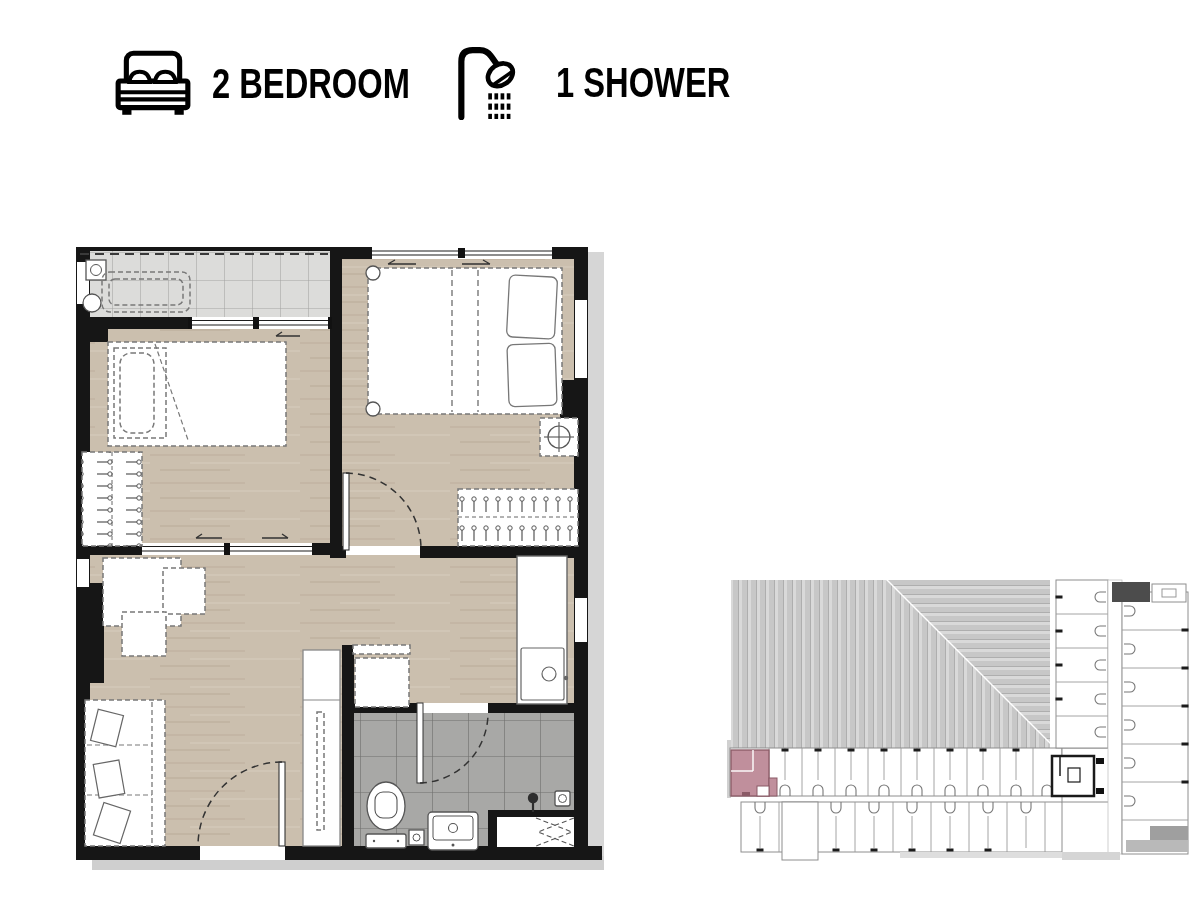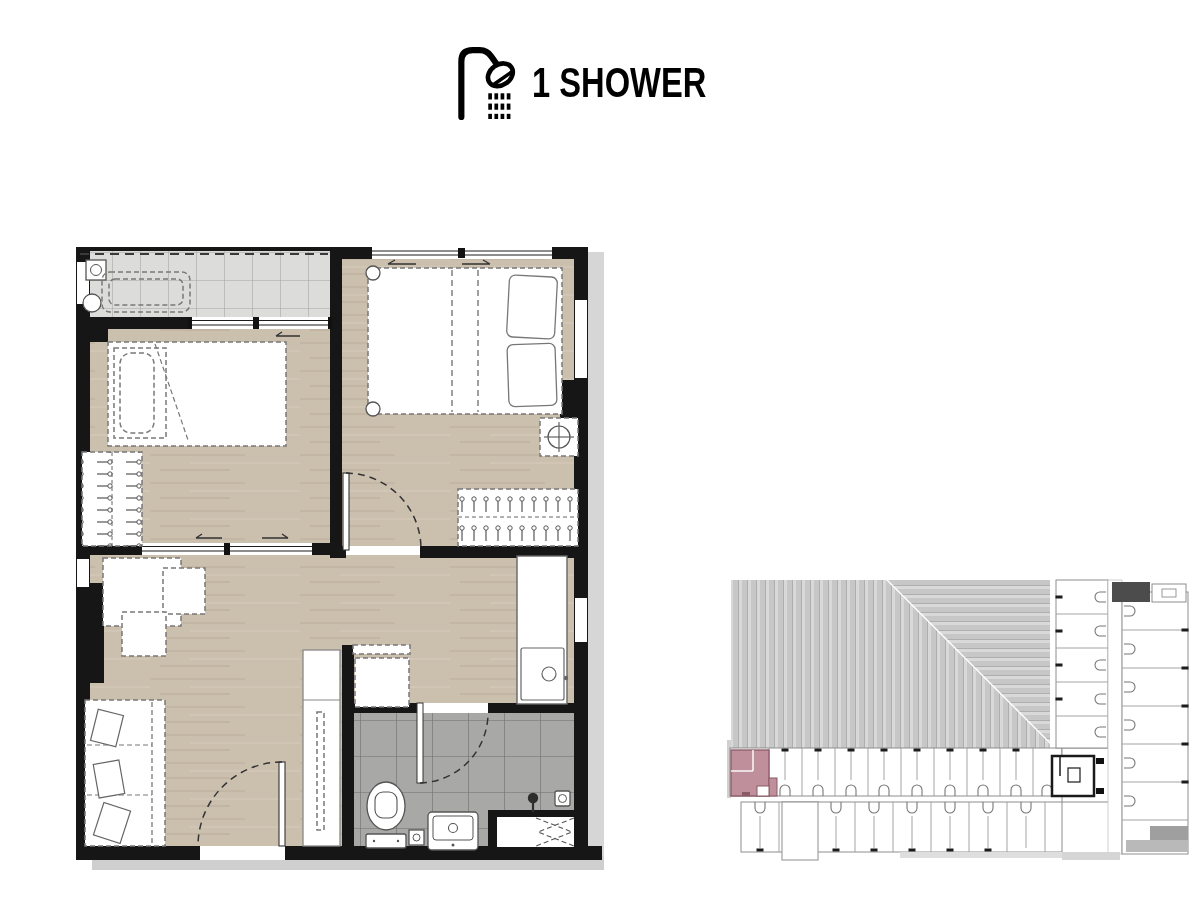--- a/index.html
+++ b/index.html
@@ -2,36 +2,53 @@
 <html><head>
 <meta charset="utf-8">
 <style>
   html,body{margin:0;padding:0;background:#fff}
   #stage{position:relative;width:1200px;height:906px;background:#fff;overflow:hidden;
          font-family:"Liberation Sans",sans-serif}
   .hdr{position:absolute;display:flex;align-items:center}
   .hdr-label{font-weight:700;font-size:43px;color:#000;transform:scaleX(.76);
              transform-origin:left center;white-space:nowrap;letter-spacing:0}
   #hdr-bed{left:112px;top:50px;gap:18px}
-  #hdr-shower{left:452px;top:44px;gap:12px}
+  #hdr-shower{left:452px;top:44px;gap:36px}
   #plan-svg{position:absolute;left:0;top:0}
   .furn{fill:#fff;stroke:#787878;stroke-width:1.5;stroke-dasharray:5 3}
   .furn-o{fill:none;stroke:#787878;stroke-width:1.5;stroke-dasharray:5 3}
   .fx{fill:#fff;stroke:#555;stroke-width:1.3}
   .thin{stroke:#1d1d1d;stroke-width:1.1;fill:none}
   .door{fill:none;stroke:#333;stroke-width:1.5;stroke-dasharray:7 5}
   .arrow{stroke:#333;stroke-width:1.4;fill:none}
   .kpbox{fill:#fff;stroke:#8e8e8e;stroke-width:1}
   .kpln{stroke:#9a9a9a;stroke-width:.9}
 </style>
 </head>
 <body>
 
 <div id="stage">
 
+  <div class="hdr" id="hdr-bed">
+    <svg width="82" height="66" viewBox="0 0 80 64">
+      <g fill="none" stroke="#000" stroke-width="5" stroke-linejoin="round" stroke-linecap="round">
+        <rect x="14" y="3" width="52" height="36" rx="7"></rect>
+        <rect x="6" y="30" width="68" height="26" rx="2" fill="#fff"></rect>
+      </g>
+      <g fill="#fff" stroke="#000" stroke-width="4">
+        <path d="M17,31 c1,-8 5,-10 10,-10 c5,0 9,2 10,10 z"></path>
+        <path d="M42,31 c1,-8 5,-10 10,-10 c5,0 9,2 10,10 z"></path>
+      </g>
+      <line x1="7" y1="41" x2="73" y2="41" stroke="#000" stroke-width="4"></line>
+      <line x1="7" y1="48" x2="73" y2="48" stroke="#000" stroke-width="4"></line>
+      <rect x="10" y="56" width="9" height="7" fill="#000"></rect>
+      <rect x="61" y="56" width="9" height="7" fill="#000"></rect>
+    </svg>
+    <span class="hdr-label">2 BEDROOM</span>
+  </div>
 
   <div class="hdr" id="hdr-shower">
     <svg width="68" height="76" viewBox="0 0 66 74">
       <path d="M9,71 L9,17 Q9,6 20,6 L27,6 Q34,6 38,12 L43,19" fill="none" stroke="#000" stroke-width="6" stroke-linecap="round" stroke-linejoin="round"></path>
       <g transform="rotate(-35 47 30)">
         <ellipse cx="47" cy="30" rx="13" ry="10" fill="#fff" stroke="#000" stroke-width="4.5"></ellipse>
         <line x1="35" y1="34" x2="59" y2="34" stroke="#000" stroke-width="3.5"></line>
       </g>
       <g stroke="#000" stroke-width="3.6">
         <line x1="37" y1="48" x2="37" y2="54"></line>

